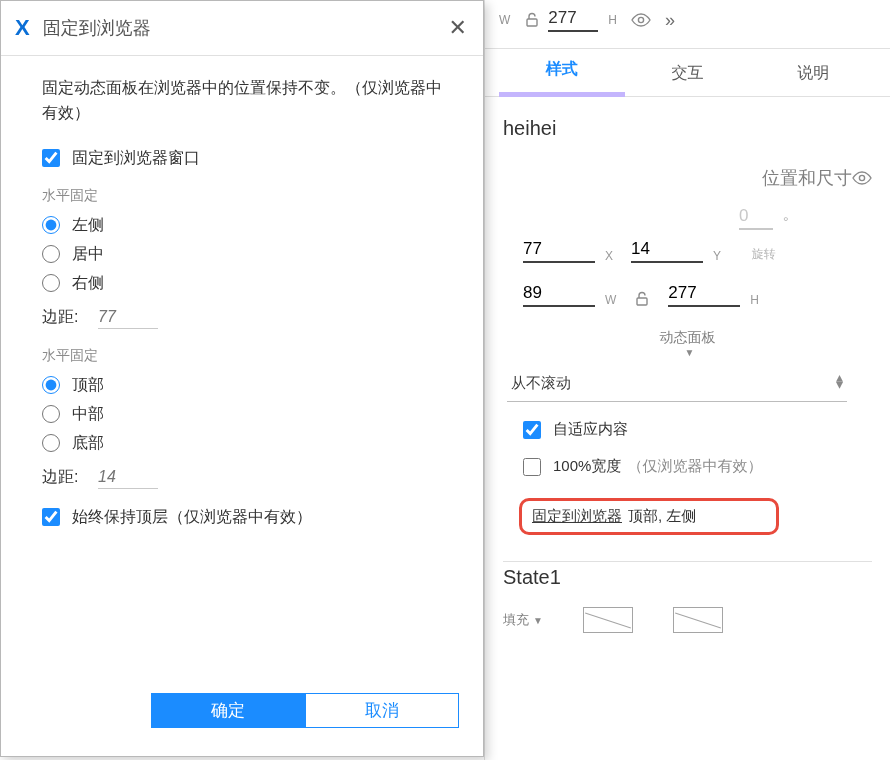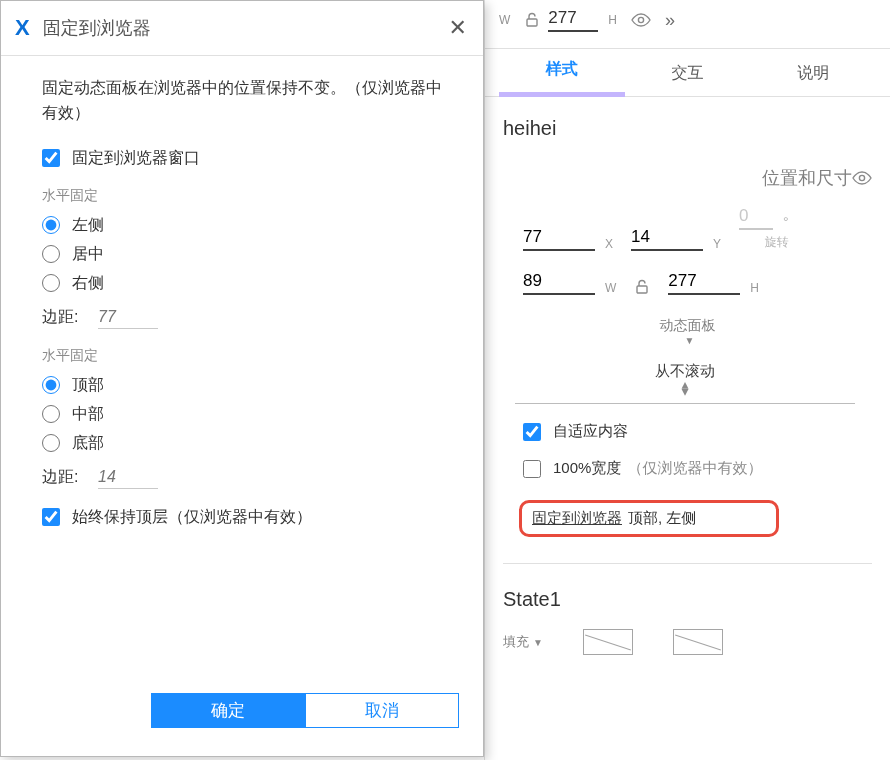--- a/index.html
+++ b/index.html
@@ -137,39 +137,39 @@
   .pos-grid { display:flex; gap: 18px; align-items:flex-end; margin-bottom: 20px; padding-left:20px;}
   .pos-cell { display:flex; flex-direction:column; }
   .pos-cellinner { display:flex; align-items:flex-end; gap:10px;}
   .pos-input {
     width: 72px;
     border:none; border-bottom:2px solid #404040;
     font-size:17px; padding-bottom:2px; font-family:inherit;
   }
   .pos-input.disabled { color:#c8c8c8; border-bottom-color:#c8c8c8; }
   .axis-lbl { color:#9a9a9a; font-size:12px; }
-  .rot-lbl { color:#b5b5b5; font-size:12px; margin-top:4px; text-align:right;}
+  .rot-lbl { color:#b5b5b5; font-size:12px; margin-top:16px; text-align:center;}
   .deg-sym { color:#b5b5b5; }
   .dyn-head { display:flex; align-items:center; color:#7f7f7f; font-size:14px; margin:22px 0 16px; cursor:pointer;flex-direction:column;}
   .triangle-down { font-size:10px; margin-left:4px; color:#8a8a8a;}
   .scroll-select {
-    margin-left: 12px;
-    display:flex; align-items:center; justify-content:space-between;
+    margin-left: 4px;
+    display:flex; align-items:flex-start; justify-content:space-between;
     border-bottom:1px solid #bcbcbc; width:340px;
     padding: 0 4px 8px 4px;
-    font-size:15px; color:#3a3a3a; cursor:pointer;flex-direction:column;
+    font-size:15px; color:#3a3a3a; cursor:pointer;
   }
   .stepper { color:#8a8a8a; font-size:14px; line-height:.5; }
   .opt-row { display:flex; align-items:center; margin: 18px 0 0 20px; font-size:15px; }
   .opt-row input[type=checkbox]{ width:18px;height:18px; margin-right:12px; accent-color:#1b8cff; }
   .hint { color:#8d8d8d; margin-left:6px; }
   .fix-row { margin:22px 0 0 16px; padding:6px 10px; display:flex; align-items:center; gap:6px; font-size:15px;
              border: 3px solid #e84a3c; border-radius:10px; width: 260px;}
   .fix-link { text-decoration: underline; color:#3a3a3a; cursor:pointer;}
-  .state-name { font-size:20px; margin:26px 0 18px 0; padding-top:24px; border-top:1px solid #e0e0e0;}
+  .state-name { font-size:20px; margin:26px 0 18px 0; padding-top:4px; border-top:1px solid #e0e0e0;}
   .fill-row { display:flex; align-items:center; gap:40px; margin-top:6px;}
   .fill-label { font-size:13px; color:#7f7f7f; display:flex; align-items:center; cursor:pointer;}
   .swatch {
     width:50px; height:26px; border:1px solid #a5a5a5; position:relative; cursor:pointer;
     background:#fff;
   }
   .swatch::after {
     content:''; position:absolute; left:0; right:0; top:50%; border-top:1px solid #a5a5a5;
     transform: rotate(18deg); transform-origin:center;
   }

